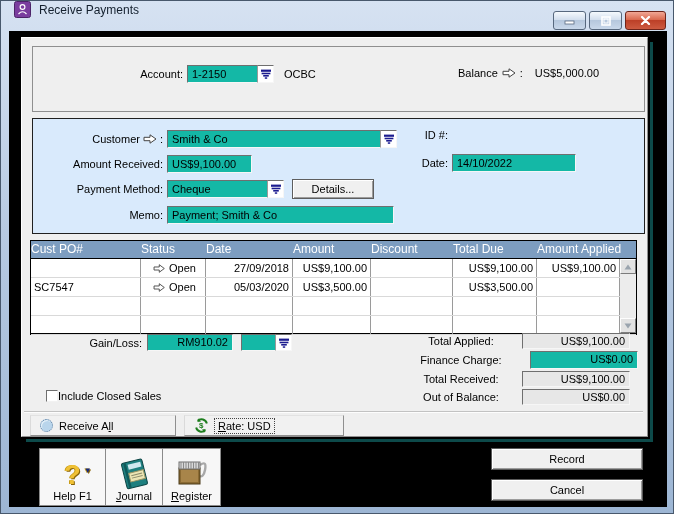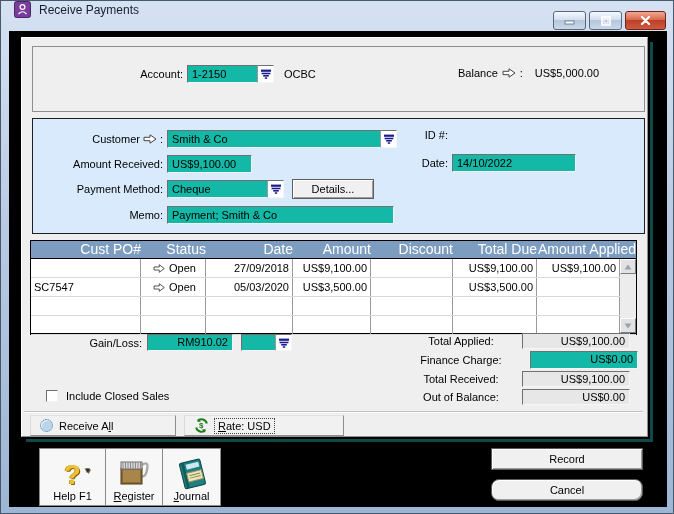--- a/index.html
+++ b/index.html
@@ -49,21 +49,21 @@
     gap:3px; margin-right:4px; flex-shrink:0; }
   .rgroup { position:absolute; left:330px; top:0; display:flex; align-items:center; }
   .rgroup .lbl-r { width:85px; text-align:right; margin-right:4px; }
   .push-btn { height:20px; background:#f0f0f0; border:1px solid #5e5e5e;
     box-shadow:inset 1px 1px 0 #ffffff, inset -1px -1px 0 #9c9c9c;
     font-size:11px; display:flex; align-items:center; justify-content:center; }
 
   .table { position:absolute; left:8px; top:202px; width:607px; height:95px;
     border:1px solid #000; border-bottom-width:2px; background:#fff; }
   .thead { display:flex; height:18px; background:#7d9dc0; border-bottom:1px solid #000; }
-  .th { font-size:14px; color:#fff; text-align:right; line-height:17px; white-space:nowrap; overflow:hidden; }
+  .th { font-size:12px; color:#fff; text-align:left; line-height:17px; white-space:nowrap; overflow:hidden; }
   .tbody { position:relative; height:74px; }
   .trow-i { display:flex; height:19px; border-bottom:1px solid #d9d9d9; }
   .td { font-size:11px; color:#000; line-height:18px; border-right:1px solid #9a9a9a;
     white-space:nowrap; overflow:hidden; padding:0 3px; }
   .td.num { text-align:right; }
   .td.status { display:flex; align-items:center; gap:4px; padding-left:12px; }
   .c0{width:110px;} .c1{width:65px;} .c2{width:87px;} .c3{width:78px;} .c4{width:82px;} .c5{width:84px;}
   .th.c6{width:99px;} .td.c6{width:83px;}
   .vscroll { position:absolute; right:0; top:0; width:16px; height:74px; background:#ececec; }
   .sbtn { position:absolute; left:0; width:16px; height:15px; background:#e2e2e2;
@@ -71,21 +71,21 @@
     display:flex; align-items:center; justify-content:center; }
   .sbtn.up { top:0; } .sbtn.down { bottom:0; }
 
   .gainloss { position:absolute; left:0; top:296px; display:flex; align-items:center; }
   .gainloss .lbl-g { width:120px; text-align:right; margin-right:5px; }
   .totrow { position:absolute; left:380px; display:flex; align-items:center; }
   .totrow .lbl-t { width:118px; text-align:center; margin-right:2px; }
   .totrow .field { width:108px; height:16px; padding:1px 4px; }
   .totrow .field.tall { height:18px; }
 
-  .chkrow { position:absolute; left:24px; top:352px; display:flex; align-items:center; gap:8px; }
+  .chkrow { position:absolute; left:24px; top:352px; display:flex; align-items:center; }
   .checkbox { width:12px; height:12px; background:#fff; border:1px solid; border-color:#6f6f6f #f2f2f2 #f2f2f2 #6f6f6f; }
 
   .groove { position:absolute; left:2px; top:373px; width:619px; height:2px;
     border-top:1px solid #c2c2c2; border-bottom:1px solid #fdfdfd; }
   .btn-flat { position:absolute; top:377px; height:21px; background:#f1f1f1;
     border:1px solid #8f8f8f; border-top-color:#e2e2e2; border-left-color:#dadada;
     display:flex; align-items:center; gap:6px; padding:0 9px; font-size:11px; }
   .coin { width:13px; height:13px; border-radius:50%; background:#b9d5eb;
     border:1px dotted #56789c; box-shadow:inset 1px 1px 0 #e4f0f8; }
   .focus-text { outline:1px dotted #444; padding:1px 3px; }
@@ -98,21 +98,21 @@
   .tool:last-child { border-right:none; }
   .tool .tlabel { font-size:11px; color:#000; }
   .t0{width:66px;} .t1{width:57px;} .t2{width:57px;}
   .help-q { position:relative; font-size:27px; font-weight:bold; color:#f0c135;
     text-shadow:1px 1px 0 #8a6508, -1px 0 0 #c79b14; line-height:30px; }
   .help-caret { position:absolute; right:-11px; bottom:4px; font-size:8px; color:#1a2a7a; }
 
   .cmd-btn { position:absolute; left:482px; width:152px; height:22px; background:#f0f0f0;
     border:1px solid #5a5a5a; box-shadow:inset 1px 1px 0 #ffffff, inset -1px -1px 0 #9c9c9c;
     font-size:11px; display:flex; align-items:center; justify-content:center; }
-  .cmd-btn.record { top:417px; } .cmd-btn.cancel { top:448px;border-radius:8px; }
+  .cmd-btn.record { top:417px; } .cmd-btn.cancel { top:448px; }
 </style>
 </head>
 <body>
 
 <div class="window">
 
   <div class="titlebar">
     <span class="app-icon">
       <svg width="17" height="17" viewBox="0 0 17 17">
           <rect x="0.5" y="0.5" width="16" height="16" rx="2" fill="#7a3d9e" stroke="#4c2468"></rect>
@@ -356,42 +356,42 @@
         </svg>
         <span class="focus-text"><span class="accel">R</span><span>ate: USD</span></span>
       </div>
     </div>
 
     <div class="toolbar">
       <div class="tool t0">
         <div class="help-q"><span>?</span><span class="help-caret">▼</span></div>
         <span class="tlabel">Help F1</span>
       </div>
-      <div class="tool t2">
-        <svg width="36" height="32" viewBox="0 0 36 32">
-          <path d="M26 7 q7 -5 5 5 q-1.5 8 -6 6" fill="none" stroke="#a8a8a8" stroke-width="2.4"></path>
-          <rect x="5" y="10" width="21" height="16" fill="#8a6a33" stroke="#4a3a18"></rect>
-          <rect x="7" y="12" width="17" height="12" fill="#a8854a"></rect>
-          <rect x="5" y="4" width="21" height="7" fill="#d8d8d8" stroke="#707070"></rect>
-          <path d="M7 4 v7 M9.5 4 v7 M12 4 v7 M14.5 4 v7 M17 4 v7 M19.5 4 v7 M22 4 v7 M24.5 4 v7" stroke="#8a8a8a" stroke-width="1"></path>
-        </svg>
-        <span class="tlabel"><span class="accel">R</span><span>egister</span></span>
-      </div>
       <div class="tool t1">
         <svg width="36" height="32" viewBox="0 0 36 32">
           <g transform="rotate(-14 18 16)">
             <rect x="8" y="3" width="21" height="26" rx="2" fill="#1d7f7f" stroke="#0c4444"></rect>
             <rect x="10" y="3.5" width="2.5" height="25" fill="#0f5a5a"></rect>
             <rect x="14" y="5.5" width="13" height="5" fill="#cfe8ef"></rect>
             <rect x="13" y="14" width="15" height="9" fill="#ece5b4" stroke="#9a9464"></rect>
             <line x1="15" y1="17" x2="26" y2="17" stroke="#8a8a6a" stroke-width="1"></line>
             <line x1="15" y1="19.5" x2="26" y2="19.5" stroke="#8a8a6a" stroke-width="1"></line>
           </g>
         </svg>
         <span class="tlabel"><span class="accel">J</span><span>ournal</span></span>
       </div>
+      <div class="tool t2">
+        <svg width="36" height="32" viewBox="0 0 36 32">
+          <path d="M26 7 q7 -5 5 5 q-1.5 8 -6 6" fill="none" stroke="#a8a8a8" stroke-width="2.4"></path>
+          <rect x="5" y="10" width="21" height="16" fill="#8a6a33" stroke="#4a3a18"></rect>
+          <rect x="7" y="12" width="17" height="12" fill="#a8854a"></rect>
+          <rect x="5" y="4" width="21" height="7" fill="#d8d8d8" stroke="#707070"></rect>
+          <path d="M7 4 v7 M9.5 4 v7 M12 4 v7 M14.5 4 v7 M17 4 v7 M19.5 4 v7 M22 4 v7 M24.5 4 v7" stroke="#8a8a8a" stroke-width="1"></path>
+        </svg>
+        <span class="tlabel"><span class="accel">R</span><span>egister</span></span>
+      </div>
     </div>
 
     <div class="cmd-btn record">Record</div>
     <div class="cmd-btn cancel">Cancel</div>
 
   </div>
 </div>
 
 </body></html>

